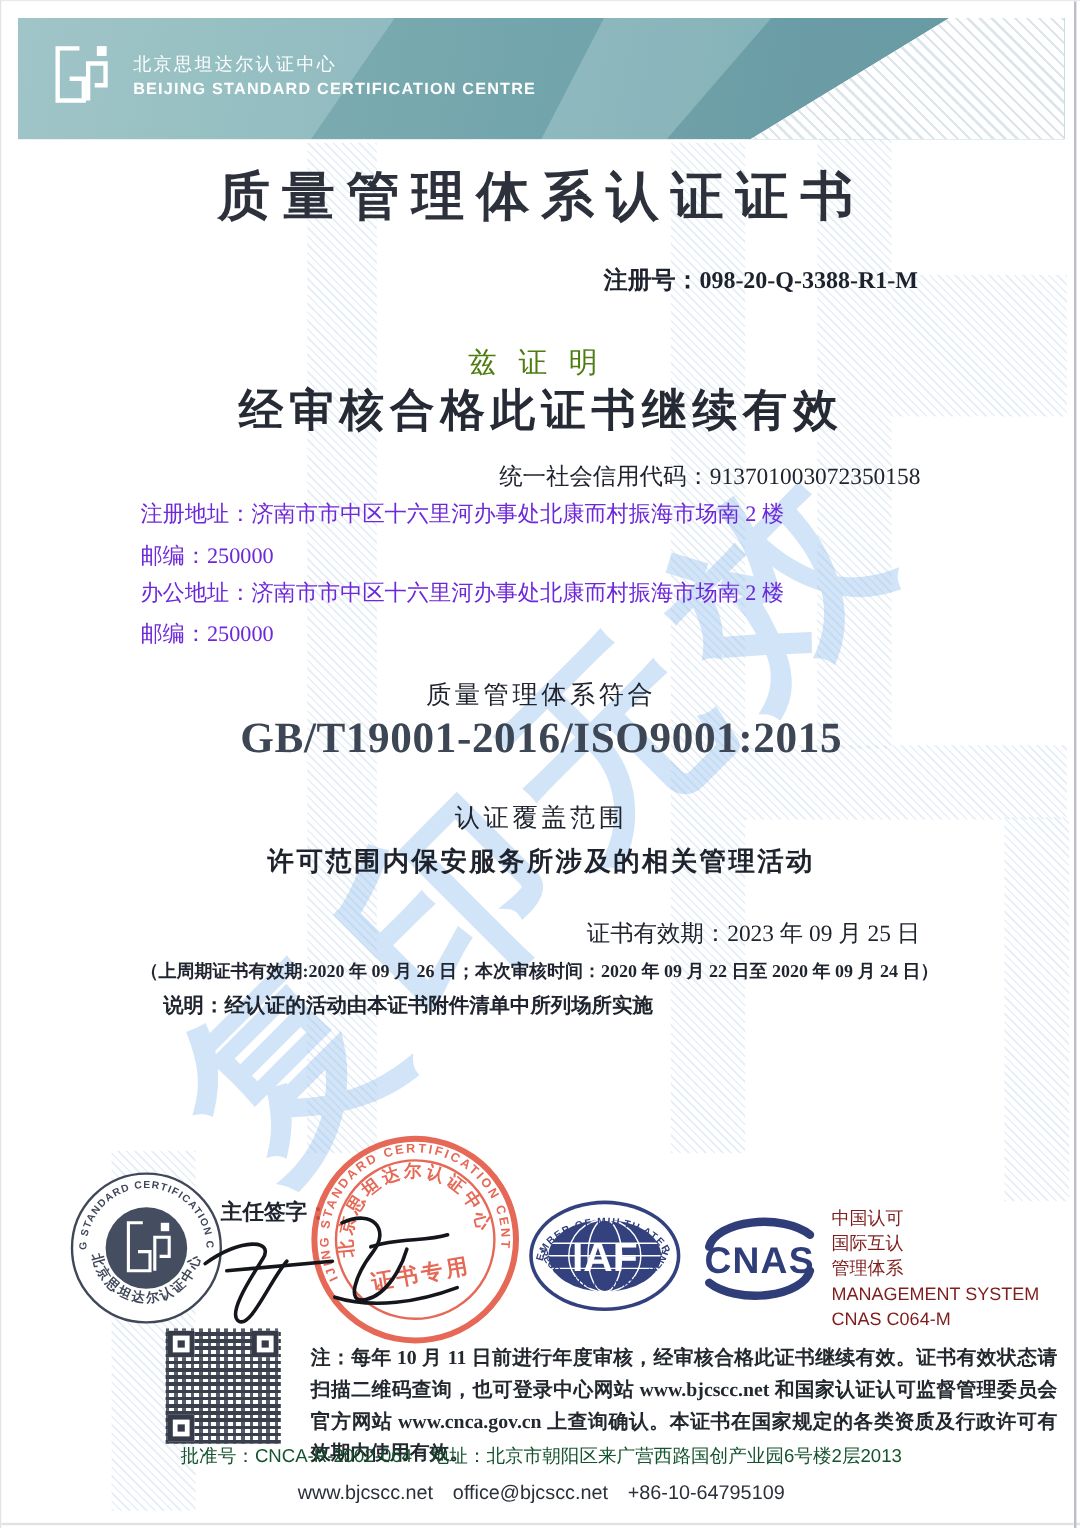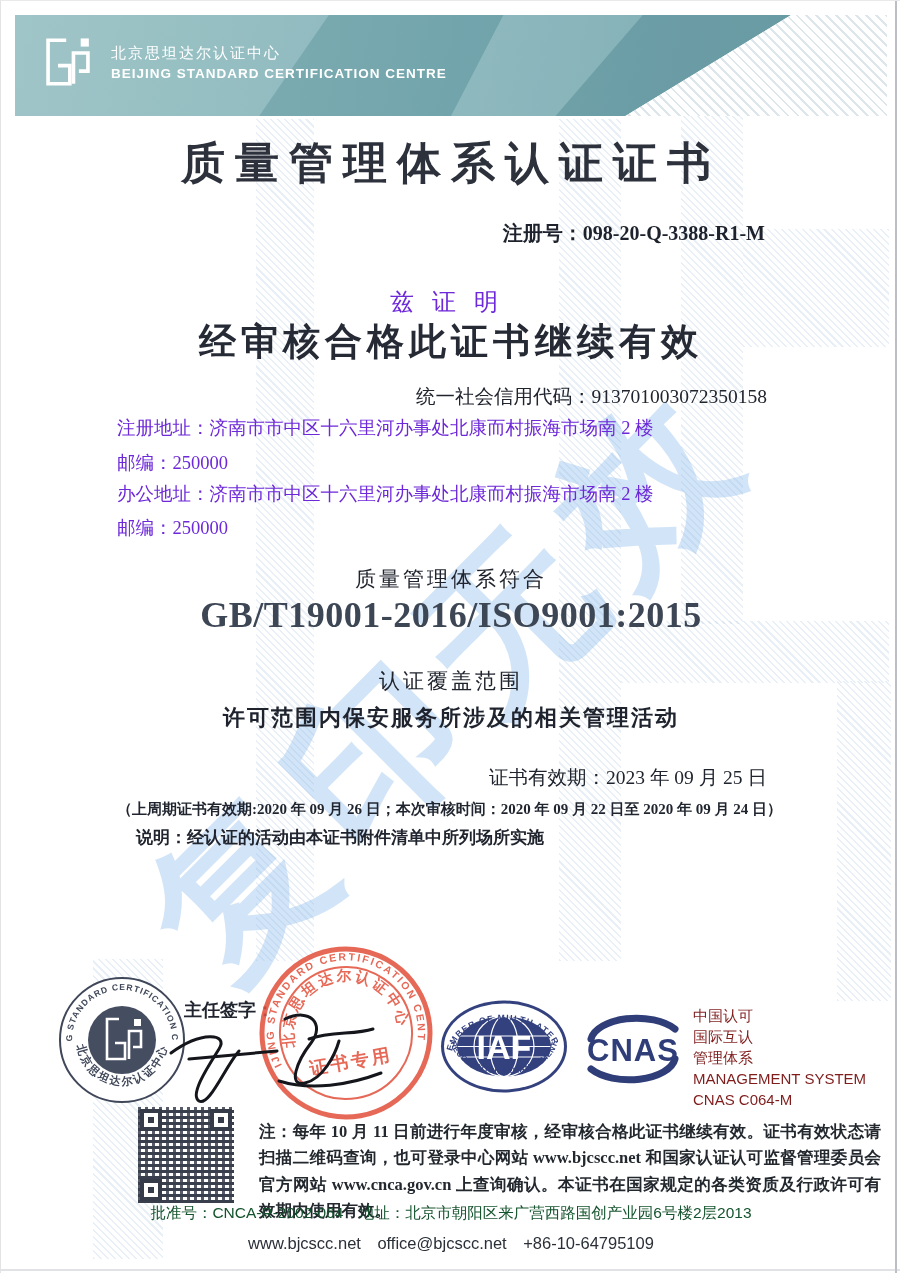--- a/index.html
+++ b/index.html
@@ -31,21 +31,21 @@
       background:repeating-linear-gradient(45deg,#dde6ea 0 2px,#ffffff 2px 7px);}
   .brand{position:absolute;left:24px;top:18px;display:flex;align-items:center;gap:14px;z-index:3;}
   .brand-text{color:#ffffff;font-family:"Liberation Sans",sans-serif;}
   .brand-cn{font-size:15px;letter-spacing:2px;margin-bottom:3px;}
   .brand-en{font-size:13.5px;font-weight:700;letter-spacing:1px;}
   
   .t{position:absolute;z-index:2;}
   .center{left:14px;width:872px;text-align:center;}
   .title{top:133px;font-size:44px;font-weight:700;letter-spacing:10px;color:#2c313c;}
   .regno{top:219px;right:136px;font-size:20px;font-weight:700;color:#1d222c;}
-  .hereby{top:285px;left:389px;font-size:24px;letter-spacing:18px;color:#6d28d9;}
+  .hereby{top:285px;left:389px;font-size:24px;letter-spacing:18px;color:#4d7c0f;}
   .company{top:316px;font-size:37px;font-weight:700;letter-spacing:5px;color:#252a35;}
   .uscc{top:382px;right:134px;font-size:19.5px;color:#20242e;}
   .addr{left:116px;font-size:18.5px;color:#6d28d9;}
   .conform{top:564px;font-size:21px;letter-spacing:3px;}
   .standard{top:593px;font-size:36px;font-weight:700;font-family:Liberation Serif, serif;color:#3d4654;letter-spacing:.5px;}
   .scope-title{top:666px;font-size:21px;letter-spacing:3px;}
   .scope{top:702px;font-size:22px;font-weight:700;letter-spacing:2px;color:#1e232d;}
   .dates{top:763px;font-size:19.5px;}
   .prev{top:799px;left:116px;font-size:15px;font-weight:700;color:#1f242e;}
   .note{top:825px;left:135px;font-size:17px;font-weight:600;}

